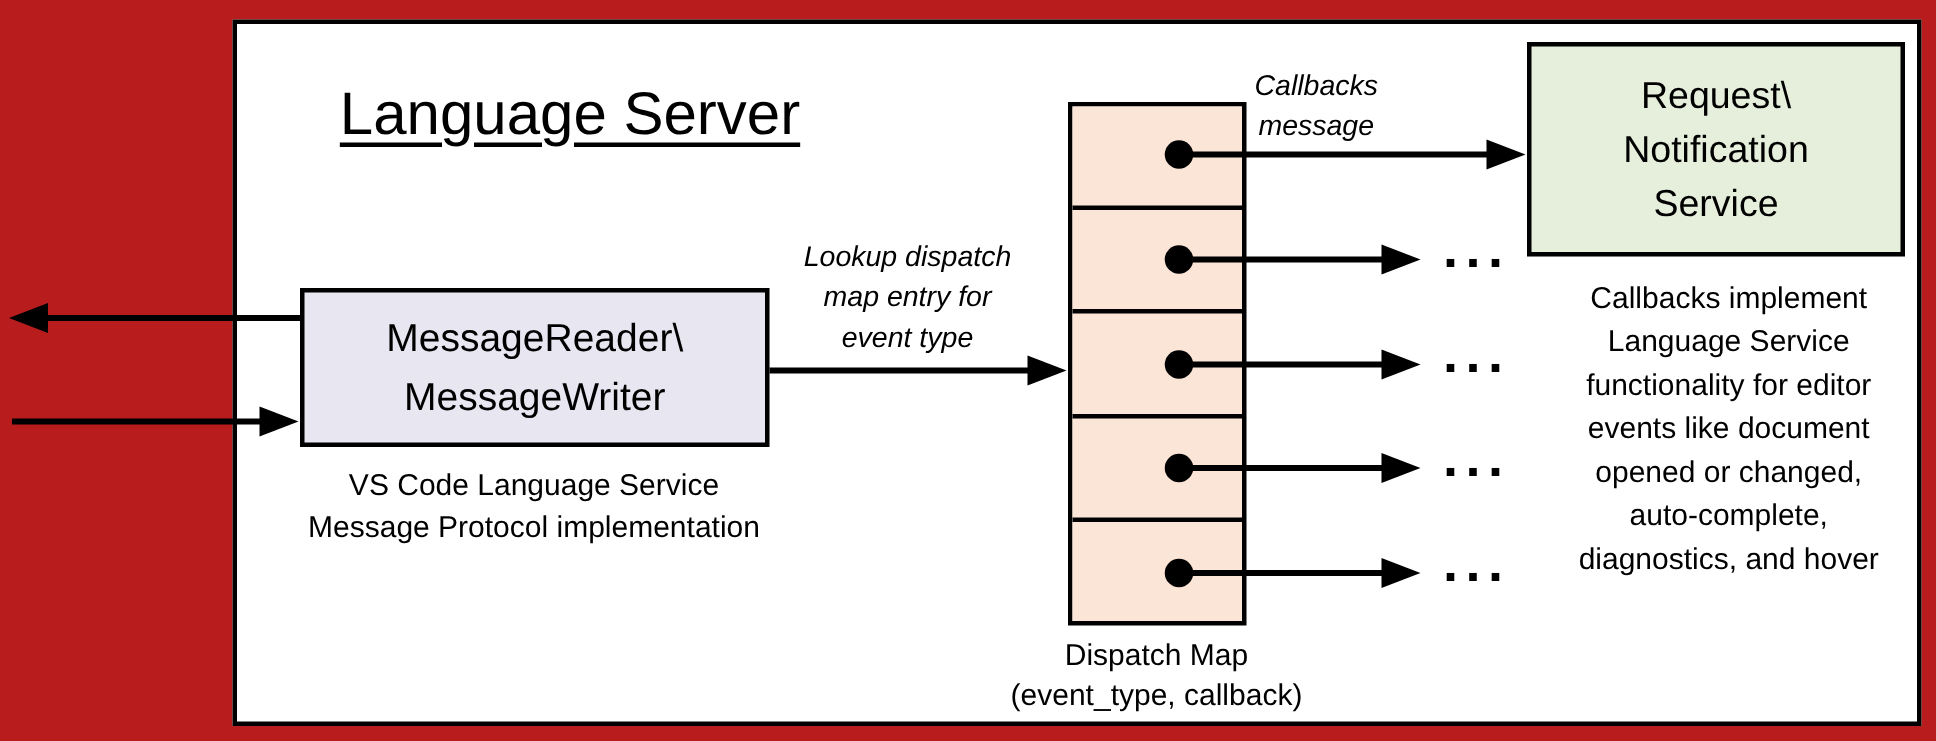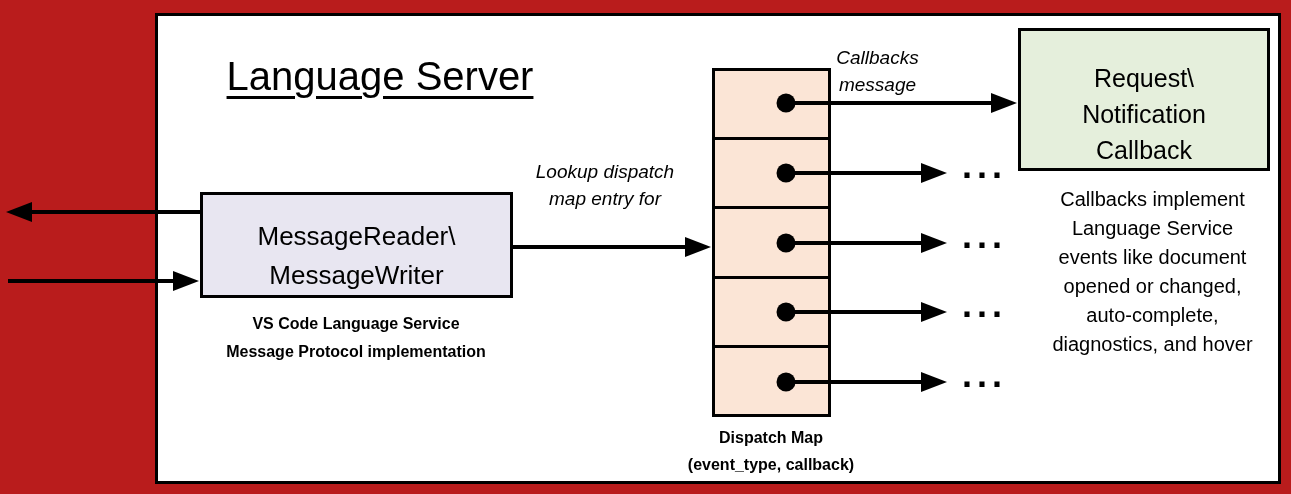--- a/index.html
+++ b/index.html
@@ -32,21 +32,21 @@
     text-underline-offset: 6px;
     white-space: nowrap;
   }
 
   .node-box {
     box-sizing: border-box;
     border: 3px solid #000000;
     display: flex;
     flex-direction: column;
     align-items: center;
-    justify-content: flex-end;
+    justify-content: center;
     text-align: center;
   }
   .reader-box {
     left: 200px; top: 192px;
     width: 313px; height: 106px;
     background: #e8e6f1;
     font-size: 26px;
     line-height: 39px;
   }
   .callback-box {
@@ -66,24 +66,23 @@
     flex-direction: column;
   }
   .dispatch-cell {
     flex: 1 1 0;
     background: #fbe5d6;
     border-top: 3px solid #000000;
   }
   .dispatch-cell:first-child { border-top: none; }
 
   .caption {
-    font-size: 16px;
+    font-size: 20px;
     line-height: 28px;
     text-align: center;
-    font-weight: bold;
   }
   .reader-caption { left: 191px; top: 310px; width: 330px; }
   .map-caption    { left: 651px; top: 424px; width: 240px; line-height: 27px; }
 
   .annot {
     font-style: italic;
     font-size: 19px;
     line-height: 27px;
     text-align: center;
   }
@@ -129,20 +128,21 @@
 
   <div class="abs caption reader-caption">
     <div>VS Code Language Service</div>
     <div>Message Protocol implementation</div>
   </div>
 
 
   <div class="abs annot lookup-label">
     <div>Lookup dispatch</div>
     <div>map entry for</div>
+    <div>event type</div>
   </div>
 
   <div class="abs annot dispatches-label">
     <div>Callbacks</div>
     <div>message</div>
   </div>
 
   <div class="abs dispatch-map">
     <div class="dispatch-cell"></div>
     <div class="dispatch-cell"></div>
@@ -152,26 +152,27 @@
   </div>
 
   <div class="abs caption map-caption">
     <div>Dispatch Map</div>
     <div>(event_type, callback)</div>
   </div>
 
   <div class="abs node-box callback-box">
     <div>Request\</div>
     <div>Notification</div>
-    <div>Callback</div>
+    <div>Service</div>
   </div>
 
   <div class="abs callbacks-note">
     <div>Callbacks implement</div>
     <div>Language Service</div>
+    <div>functionality for editor</div>
     <div>events like document</div>
     <div>opened or changed,</div>
     <div>auto-complete,</div>
     <div>diagnostics, and hover</div>
   </div>
 
   <svg class="overlay" viewBox="0 0 1291 494">
 
     <line x1="200" y1="212" x2="30" y2="212"></line>
     <polygon points="6,212 32,202 32,222"></polygon>

